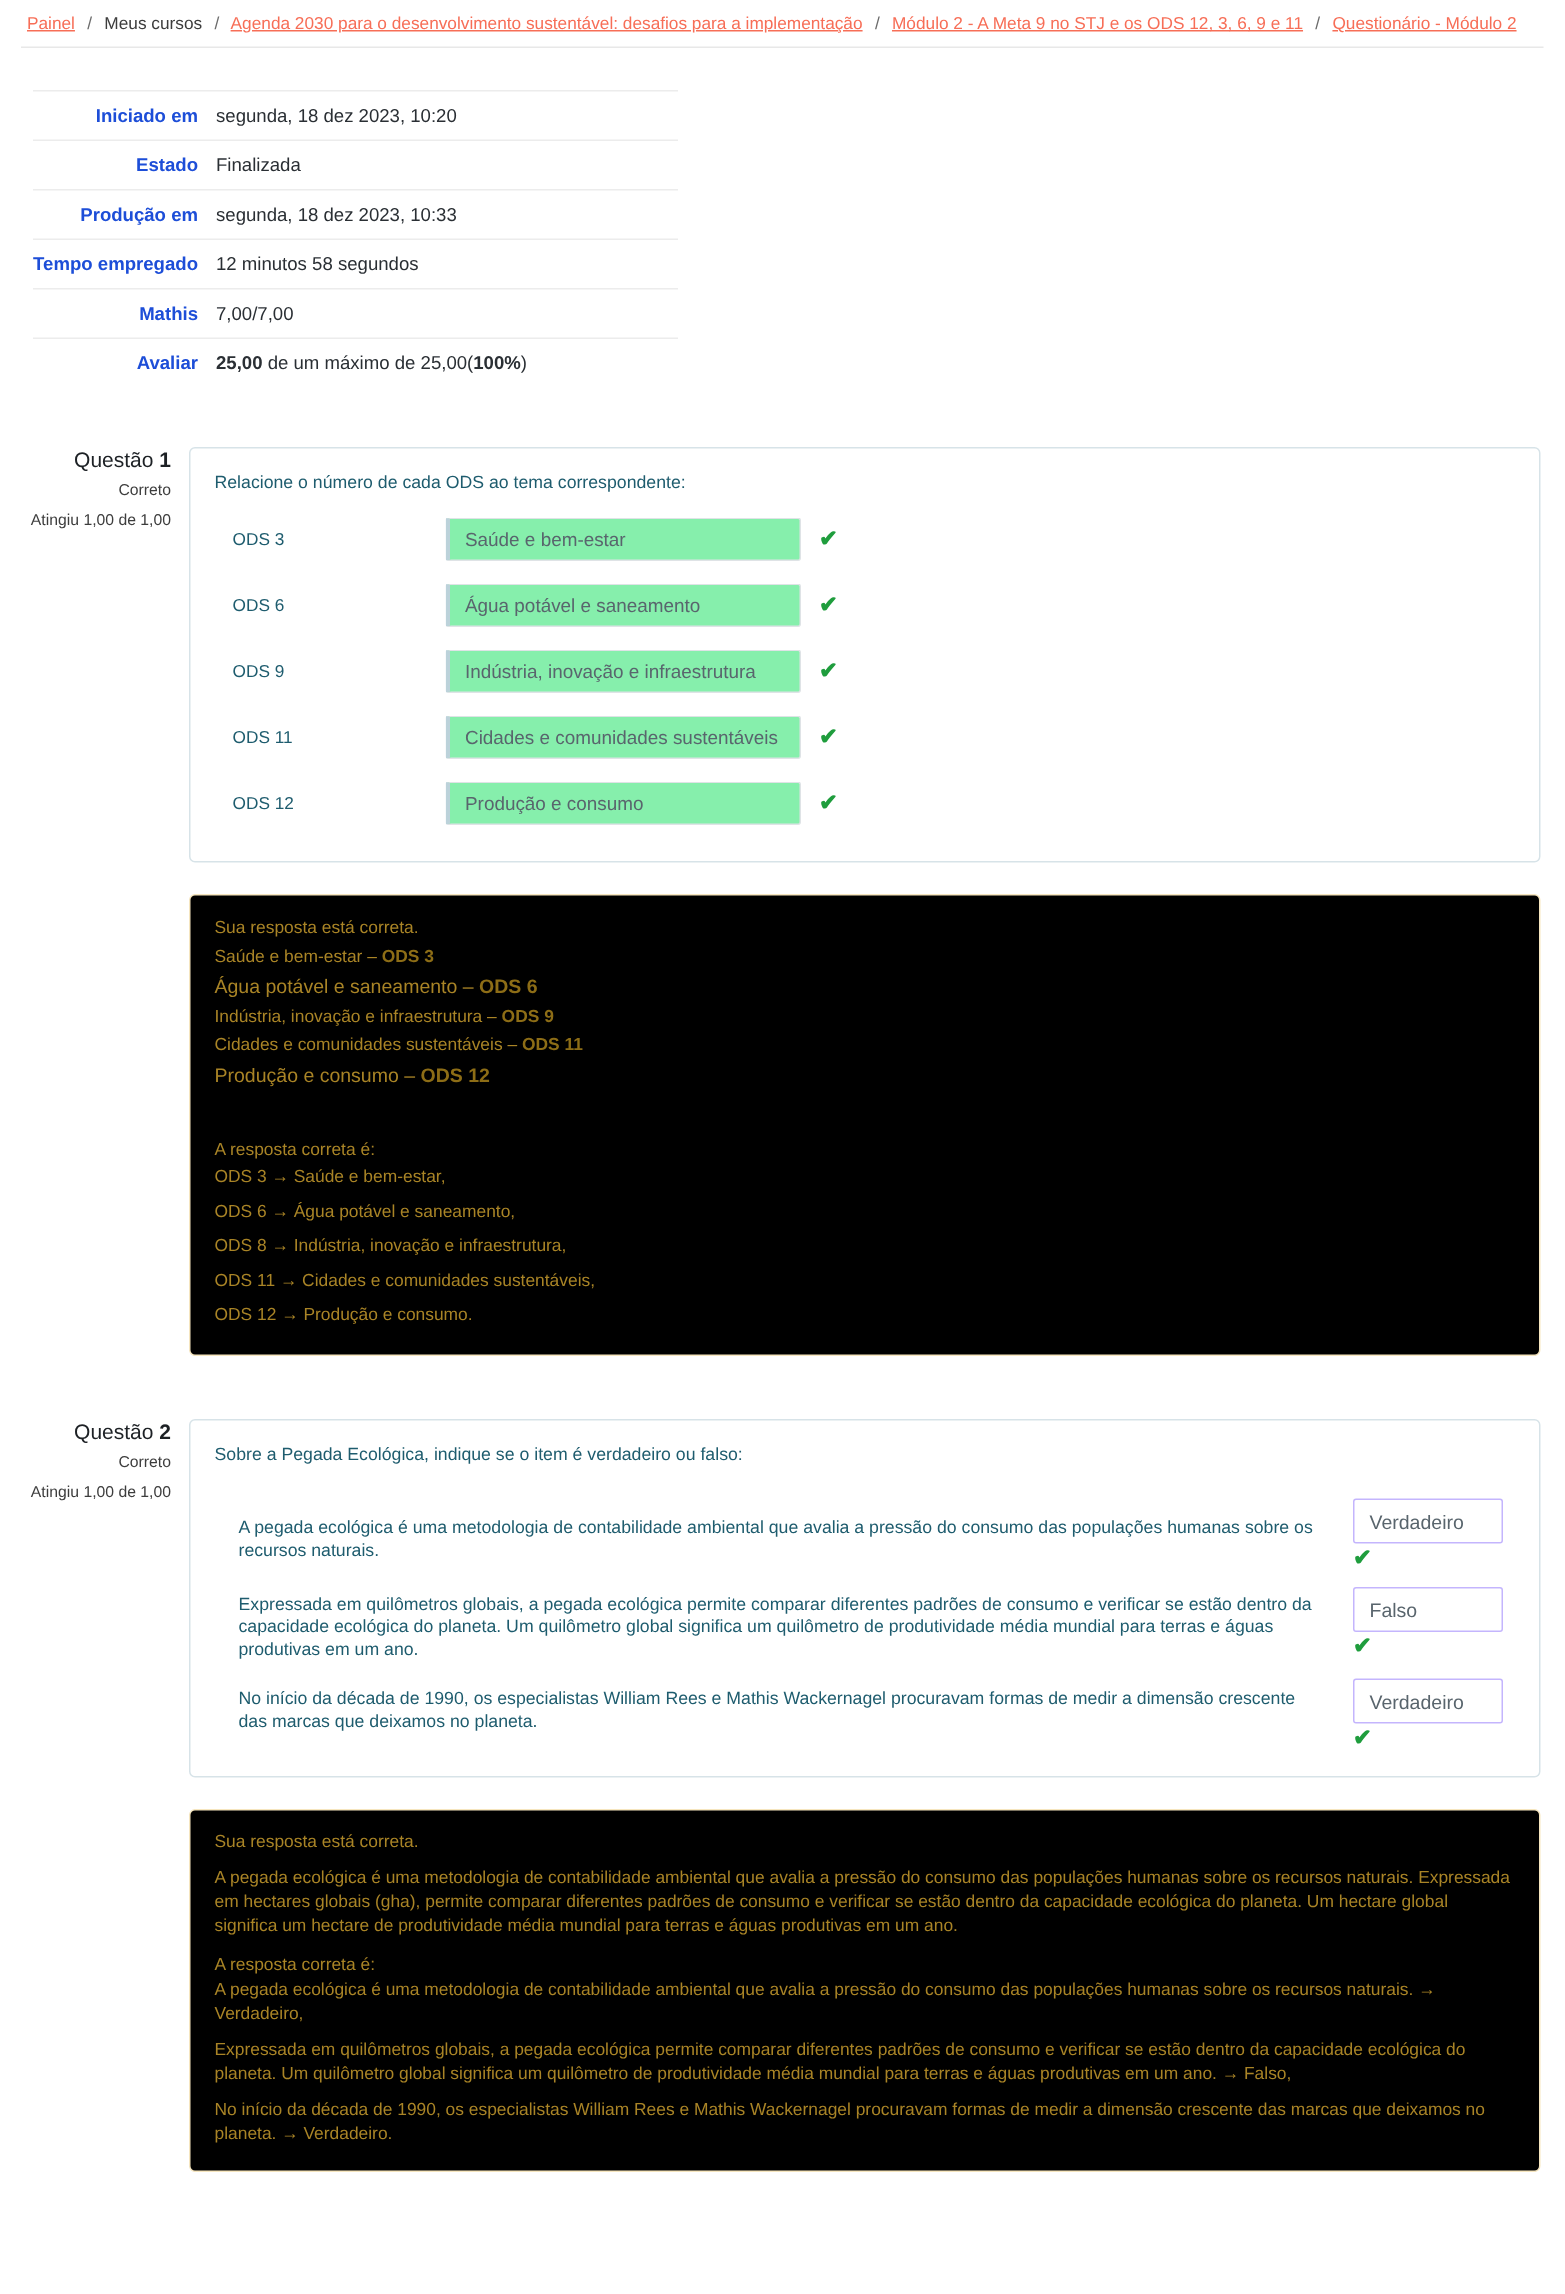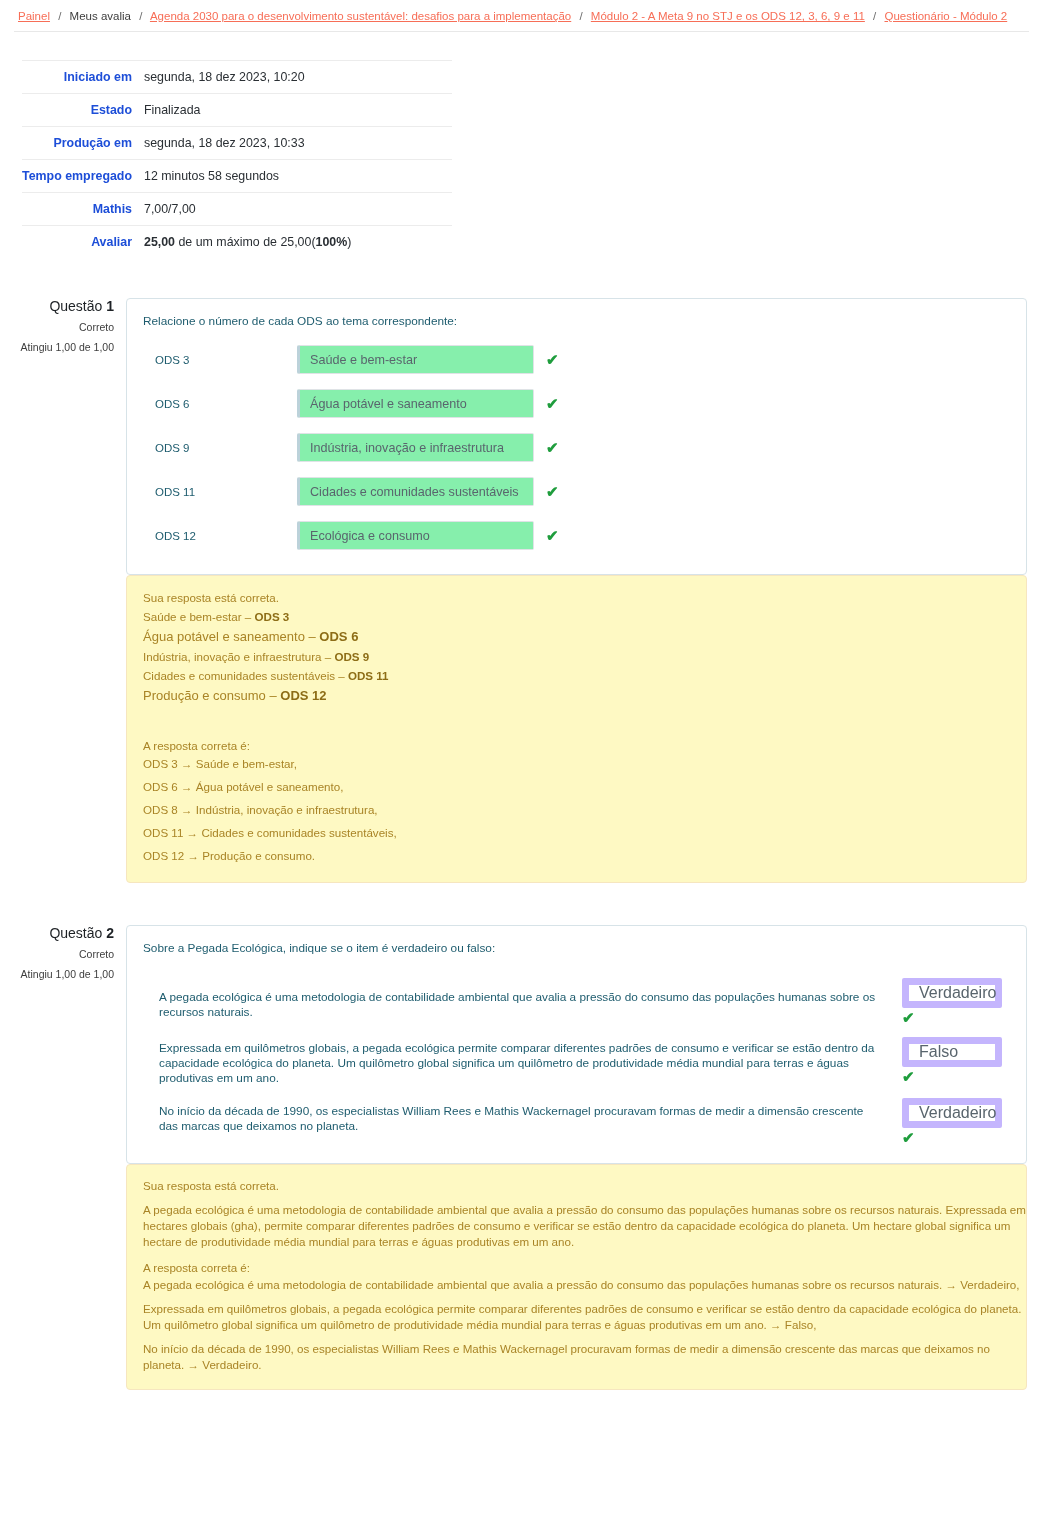--- a/index.html
+++ b/index.html
@@ -177,45 +177,45 @@
     padding-top: 12px;
   }
   .tf-answer {
     width: 108px;
     flex: none;
     text-align: left;
   }
   .tf-select {
     width: 100px;
     height: 30px;
-    border: 7px solid #c4b5fd;
+    border: 1px solid #c4b5fd;
     border-radius: 2px;
     display: flex;
     align-items: center;
     padding-left: 10px;
-    font-size: 16px;
+    font-size: 13px;
     color: #59656d;
     background: #ffffff;
   }
   .tf-tick {
     color: #1f9d3d;
     font-size: 15px;
     font-weight: 700;
     line-height: 1;
     margin-top: 2px;
     display: block;
   }
 
   
   .feedback {
     border: 1px solid #f6e6bf;
     border-radius: 4px;
-    background: #fef9c3;
-    margin-top: 0;
-    padding: 13px 0 16px 16px;
+    background: #000000;
+    margin-top: 21px;
+    padding: 13px 16px 16px 16px;
     color: #a07d20;
   }
   .fb-line {
     font-size: 11.6px;
     line-height: 17px;
     color: #a98426;
     margin: 0 0 2px 0;
   }
   .fb-line b { font-weight: 700; color: #8d6d16; }
   .fb-line.big { font-size: 13px; line-height: 19px; }
@@ -230,21 +230,21 @@
   .fb-tight { margin-bottom: 1px; }
 </style>
 </head>
 <body>
 
 <div class="page">
 
   <nav class="breadcrumb-bar">
     <a href="#">Painel</a>
     <span class="crumb-sep">/</span>
-    <span class="crumb-static">Meus avalia</span>
+    <span class="crumb-static">Meus cursos</span>
     <span class="crumb-sep">/</span>
     <a href="#">Agenda 2030 para o desenvolvimento sustentável: desafios para a implementação</a>
     <span class="crumb-sep">/</span>
     <a href="#">Módulo 2 - A Meta 9 no STJ e os ODS 12, 3, 6, 9 e 11</a>
     <span class="crumb-sep">/</span>
     <a href="#">Questionário - Módulo 2</a>
   </nav>
   <div class="page-divider"></div>
 
   <div class="summary-wrap">
@@ -304,21 +304,21 @@
           <div class="match-select">Indústria, inovação e infraestrutura</div>
           <span class="tick">✔</span>
         </div>
         <div class="match-row">
           <div class="match-label">ODS 11</div>
           <div class="match-select">Cidades e comunidades sustentáveis</div>
           <span class="tick">✔</span>
         </div>
         <div class="match-row" style="margin-bottom:6px;">
           <div class="match-label">ODS 12</div>
-          <div class="match-select">Ecológica e consumo</div>
+          <div class="match-select">Produção e consumo</div>
           <span class="tick">✔</span>
         </div>
       </div>
 
       <div class="feedback">
         <p class="fb-line">Sua resposta está correta.</p>
         <p class="fb-line"><span>Saúde e bem-estar – </span><b>ODS 3</b></p>
         <p class="fb-line big"><span>Água potável e saneamento – </span><b>ODS 6</b></p>
         <p class="fb-line"><span>Indústria, inovação e infraestrutura – </span><b>ODS 9</b></p>
         <p class="fb-line"><span>Cidades e comunidades sustentáveis – </span><b>ODS 11</b></p>

